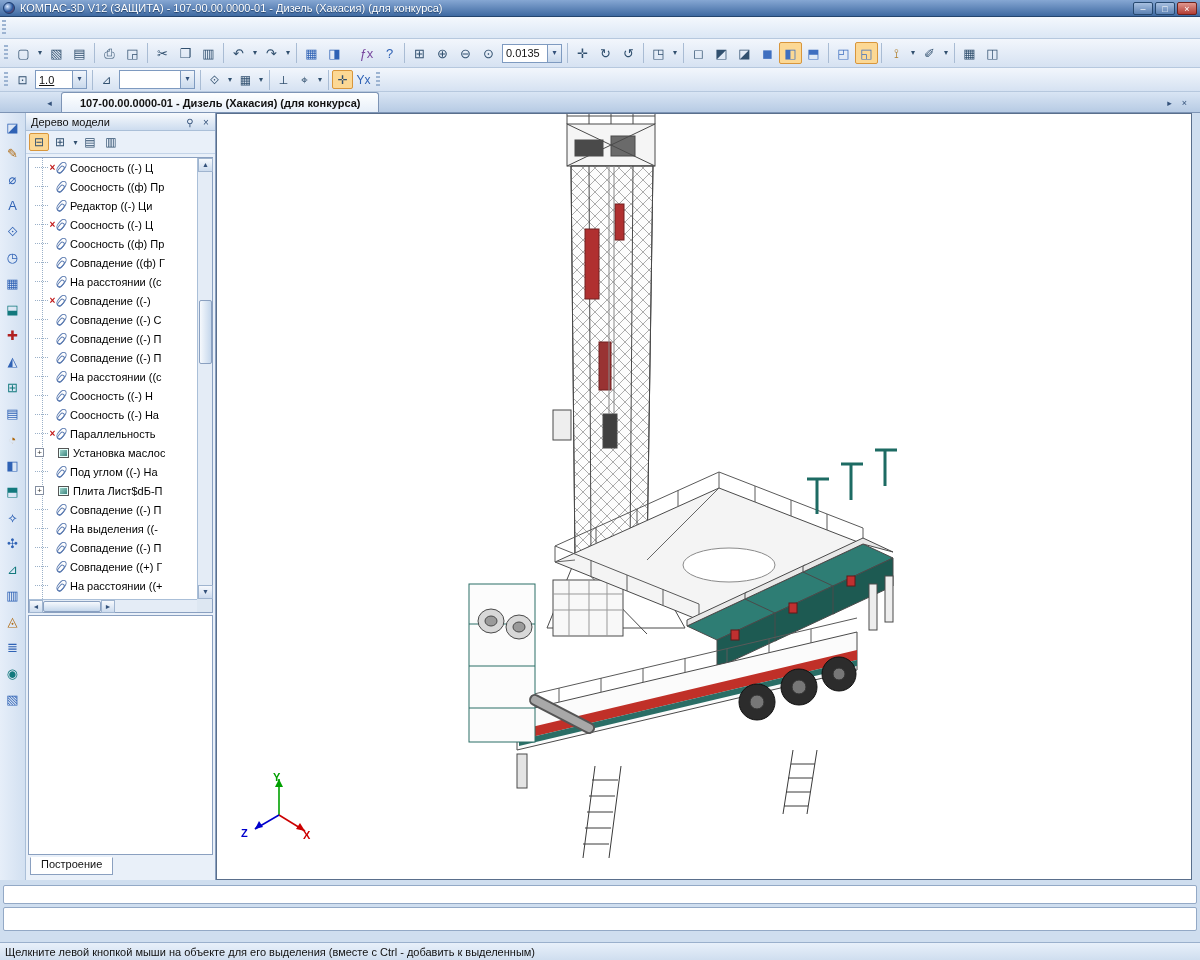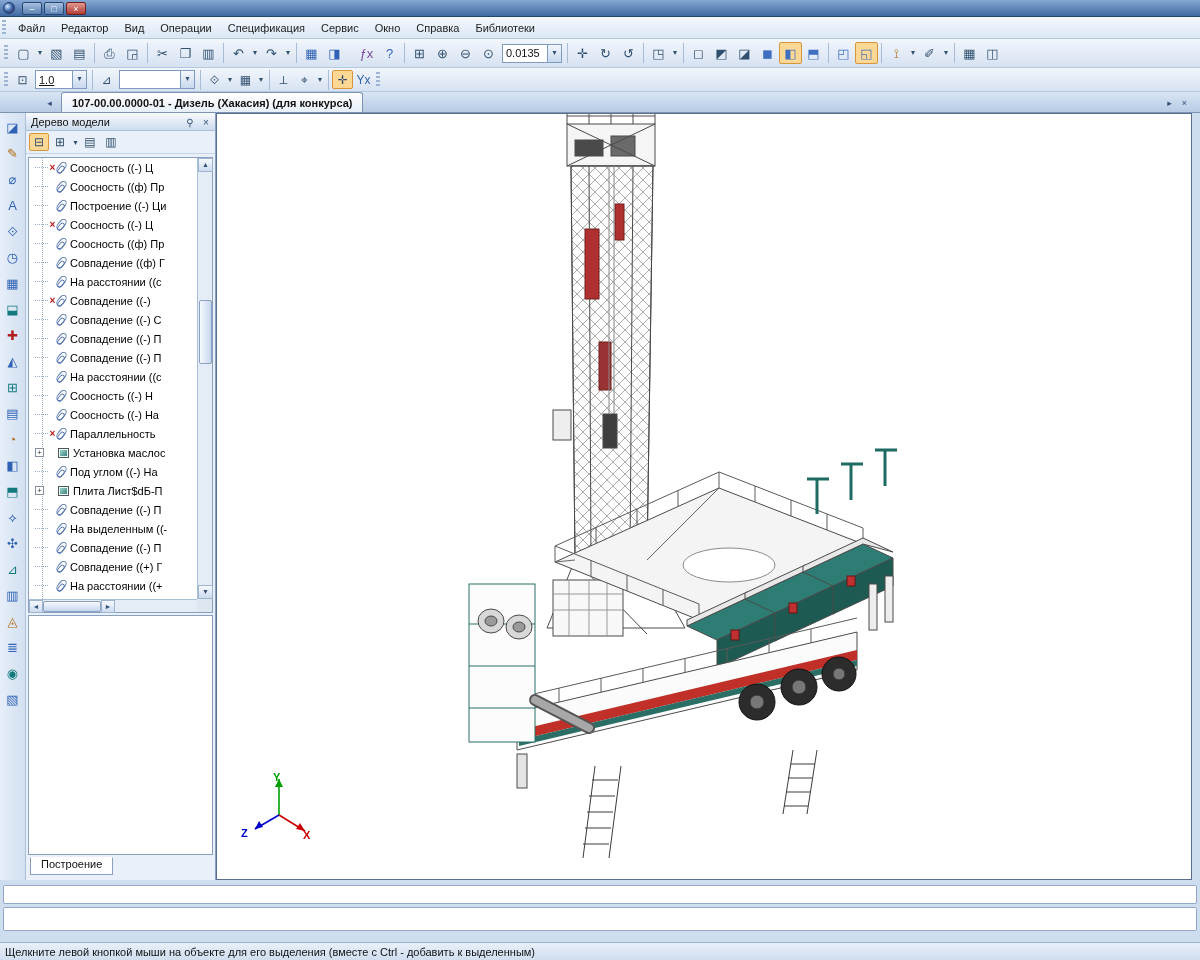--- a/index.html
+++ b/index.html
@@ -24,21 +24,21 @@
 .tb-btn.pressed{background:#fcd894;border-color:#d8963c}
 .tb-sep{width:1px;height:20px;background:#a9bcd4;margin:0 3px;flex:0 0 auto}
 .tb-dd{width:10px;height:22px;line-height:21px;font-size:8px;color:#31506f;text-align:center;flex:0 0 auto}
 .tb-combo{display:flex;align-items:center;height:19px;border:1px solid #7e9ac0;background:#fff;margin:12px 2px;flex:0 0 auto}
 .tb-combo .val{font-size:11px;padding:0 3px;min-width:40px;text-align:left;color:#111}
 .tb-combo .arr{width:14px;height:17px;background:linear-gradient(#f2f6fc,#c9d9ec);border-left:1px solid #7e9ac0;font-size:8px;line-height:16px;text-align:center;color:#33517a}
 
 .tabstrip{left:0;top:92px;width:1200px;height:21px;background:linear-gradient(#d9e5f4,#b7cbe4);border-bottom:1px solid #7d94b5;display:flex;align-items:flex-end}
 .ts-btn{width:15px;height:16px;line-height:15px;text-align:center;font-size:9px;color:#33517a}
 .ts-left{margin-left:42px}
-.doc-tab{height:20px;margin-left:4px;padding:0 10px;display:flex;align-items:center;font-size:11px;font-weight:bold;color:#111;background:linear-gradient(#feffff,#e7eff9);border:1px solid #7d94b5;border-bottom:none;border-radius:3px 3px 0 0}
+.doc-tab{height:20px;margin-left:4px;padding:0 18px;display:flex;align-items:center;font-size:11px;font-weight:bold;color:#111;background:linear-gradient(#feffff,#e7eff9);border:1px solid #7d94b5;border-bottom:none;border-radius:3px 3px 0 0}
 .ts-right{margin-left:auto}
 .ts-x{margin-right:8px}
 
 .leftstrip{left:0;top:113px;width:26px;height:767px;background:linear-gradient(90deg,#e6eef9,#d2e0f1);border-right:1px solid #aabfd8;display:flex;flex-direction:column;align-items:center;padding-top:4px}
 .lt-icon{width:20px;height:20px;line-height:19px;text-align:center;font-size:13px;margin-bottom:6px;border:1px solid transparent;border-radius:2px}
 
 .treepanel{left:26px;top:113px;width:190px;height:767px;background:#e9f0f9;border-right:1px solid #8aa0c0}
 .tp-header{left:0;top:0;width:189px;height:18px;background:linear-gradient(#f7fafd,#cddcef);border-bottom:1px solid #aabfd8;display:flex;align-items:center;font-size:11px;color:#111;padding-left:5px}
 .tp-hbtn{width:14px;height:14px;line-height:13px;text-align:center;font-size:10px;color:#33517a;margin-right:2px;border:1px solid transparent}
 .tp-header .sp{flex:1}
@@ -75,28 +75,28 @@
 .bbar{left:3px;width:1194px;background:#fff;border:1px solid #93a9c6;border-radius:2px}
 .bbar1{top:885px;height:19px}
 .bbar2{top:907px;height:24px}
 .statusbar{left:0;top:942px;width:1200px;height:18px;background:linear-gradient(#e8f0fa,#cfdeef);border-top:1px solid #9ab0cc;display:flex;align-items:center;font-size:11px;color:#111;padding-left:5px}
 </style>
 </head>
 <body>
 
 <div class="abs titlebar">
   <span class="app-icon"></span>
+  <span class="title-text">КОМПАС-3D V12 (ЗАЩИТА) - 107-00.00.0000-01 - Дизель (Хакасия) (для конкурса)</span>
   <span class="win-btn">–</span>
   <span class="win-btn">□</span>
   <span class="win-btn close">×</span>
 </div>
 
 <div class="abs menubar">
   <span class="menu-handle"></span>
-  <span id="menu-items"><span class="menu-item">Файл</span><span class="menu-item">Редактор</span><span class="menu-item">Вид</span><span class="menu-item">Операции</span><span class="menu-item">Спецификация</span><span class="menu-item">Сервис</span><span class="menu-item">Окно</span><span class="menu-item">Справка</span><span class="menu-item">Библиотеки</span></span>
 </div>
 
 <div class="abs toolbar tb1" id="toolbar1">
     <span class="tb-handle"></span>
     <span class="tb-btn">▢</span>
     <span class="tb-dd">▾</span>
     <span class="tb-btn">▧</span>
     <span class="tb-btn">▤</span>
     <span class="tb-sep"></span>
     <span class="tb-btn">⎙</span>
@@ -239,21 +239,21 @@
         <div class="tree-row">
           <span class="tree-expand"></span>
           <span class="tree-x"></span>
           <span class="tree-clip"></span>
           <span class="tree-label">Соосность ((ф) Пр</span>
         </div>
         <div class="tree-row">
           <span class="tree-expand"></span>
           <span class="tree-x"></span>
           <span class="tree-clip"></span>
-          <span class="tree-label">Построение ((-) Ци</span>
+          <span class="tree-label">Редактор ((-) Ци</span>
         </div>
         <div class="tree-row">
           <span class="tree-expand"></span>
           <span class="tree-x">×</span>
           <span class="tree-clip"></span>
           <span class="tree-label">Соосность ((-) Ц</span>
         </div>
         <div class="tree-row">
           <span class="tree-expand"></span>
           <span class="tree-x"></span>
@@ -341,21 +341,21 @@
         <div class="tree-row">
           <span class="tree-expand"></span>
           <span class="tree-x"></span>
           <span class="tree-clip"></span>
           <span class="tree-label">Совпадение ((-) П</span>
         </div>
         <div class="tree-row">
           <span class="tree-expand"></span>
           <span class="tree-x"></span>
           <span class="tree-clip"></span>
-          <span class="tree-label">На выделенным ((-</span>
+          <span class="tree-label">На выделения ((-</span>
         </div>
         <div class="tree-row">
           <span class="tree-expand"></span>
           <span class="tree-x"></span>
           <span class="tree-clip"></span>
           <span class="tree-label">Совпадение ((-) П</span>
         </div>
         <div class="tree-row">
           <span class="tree-expand"></span>
           <span class="tree-x"></span>

